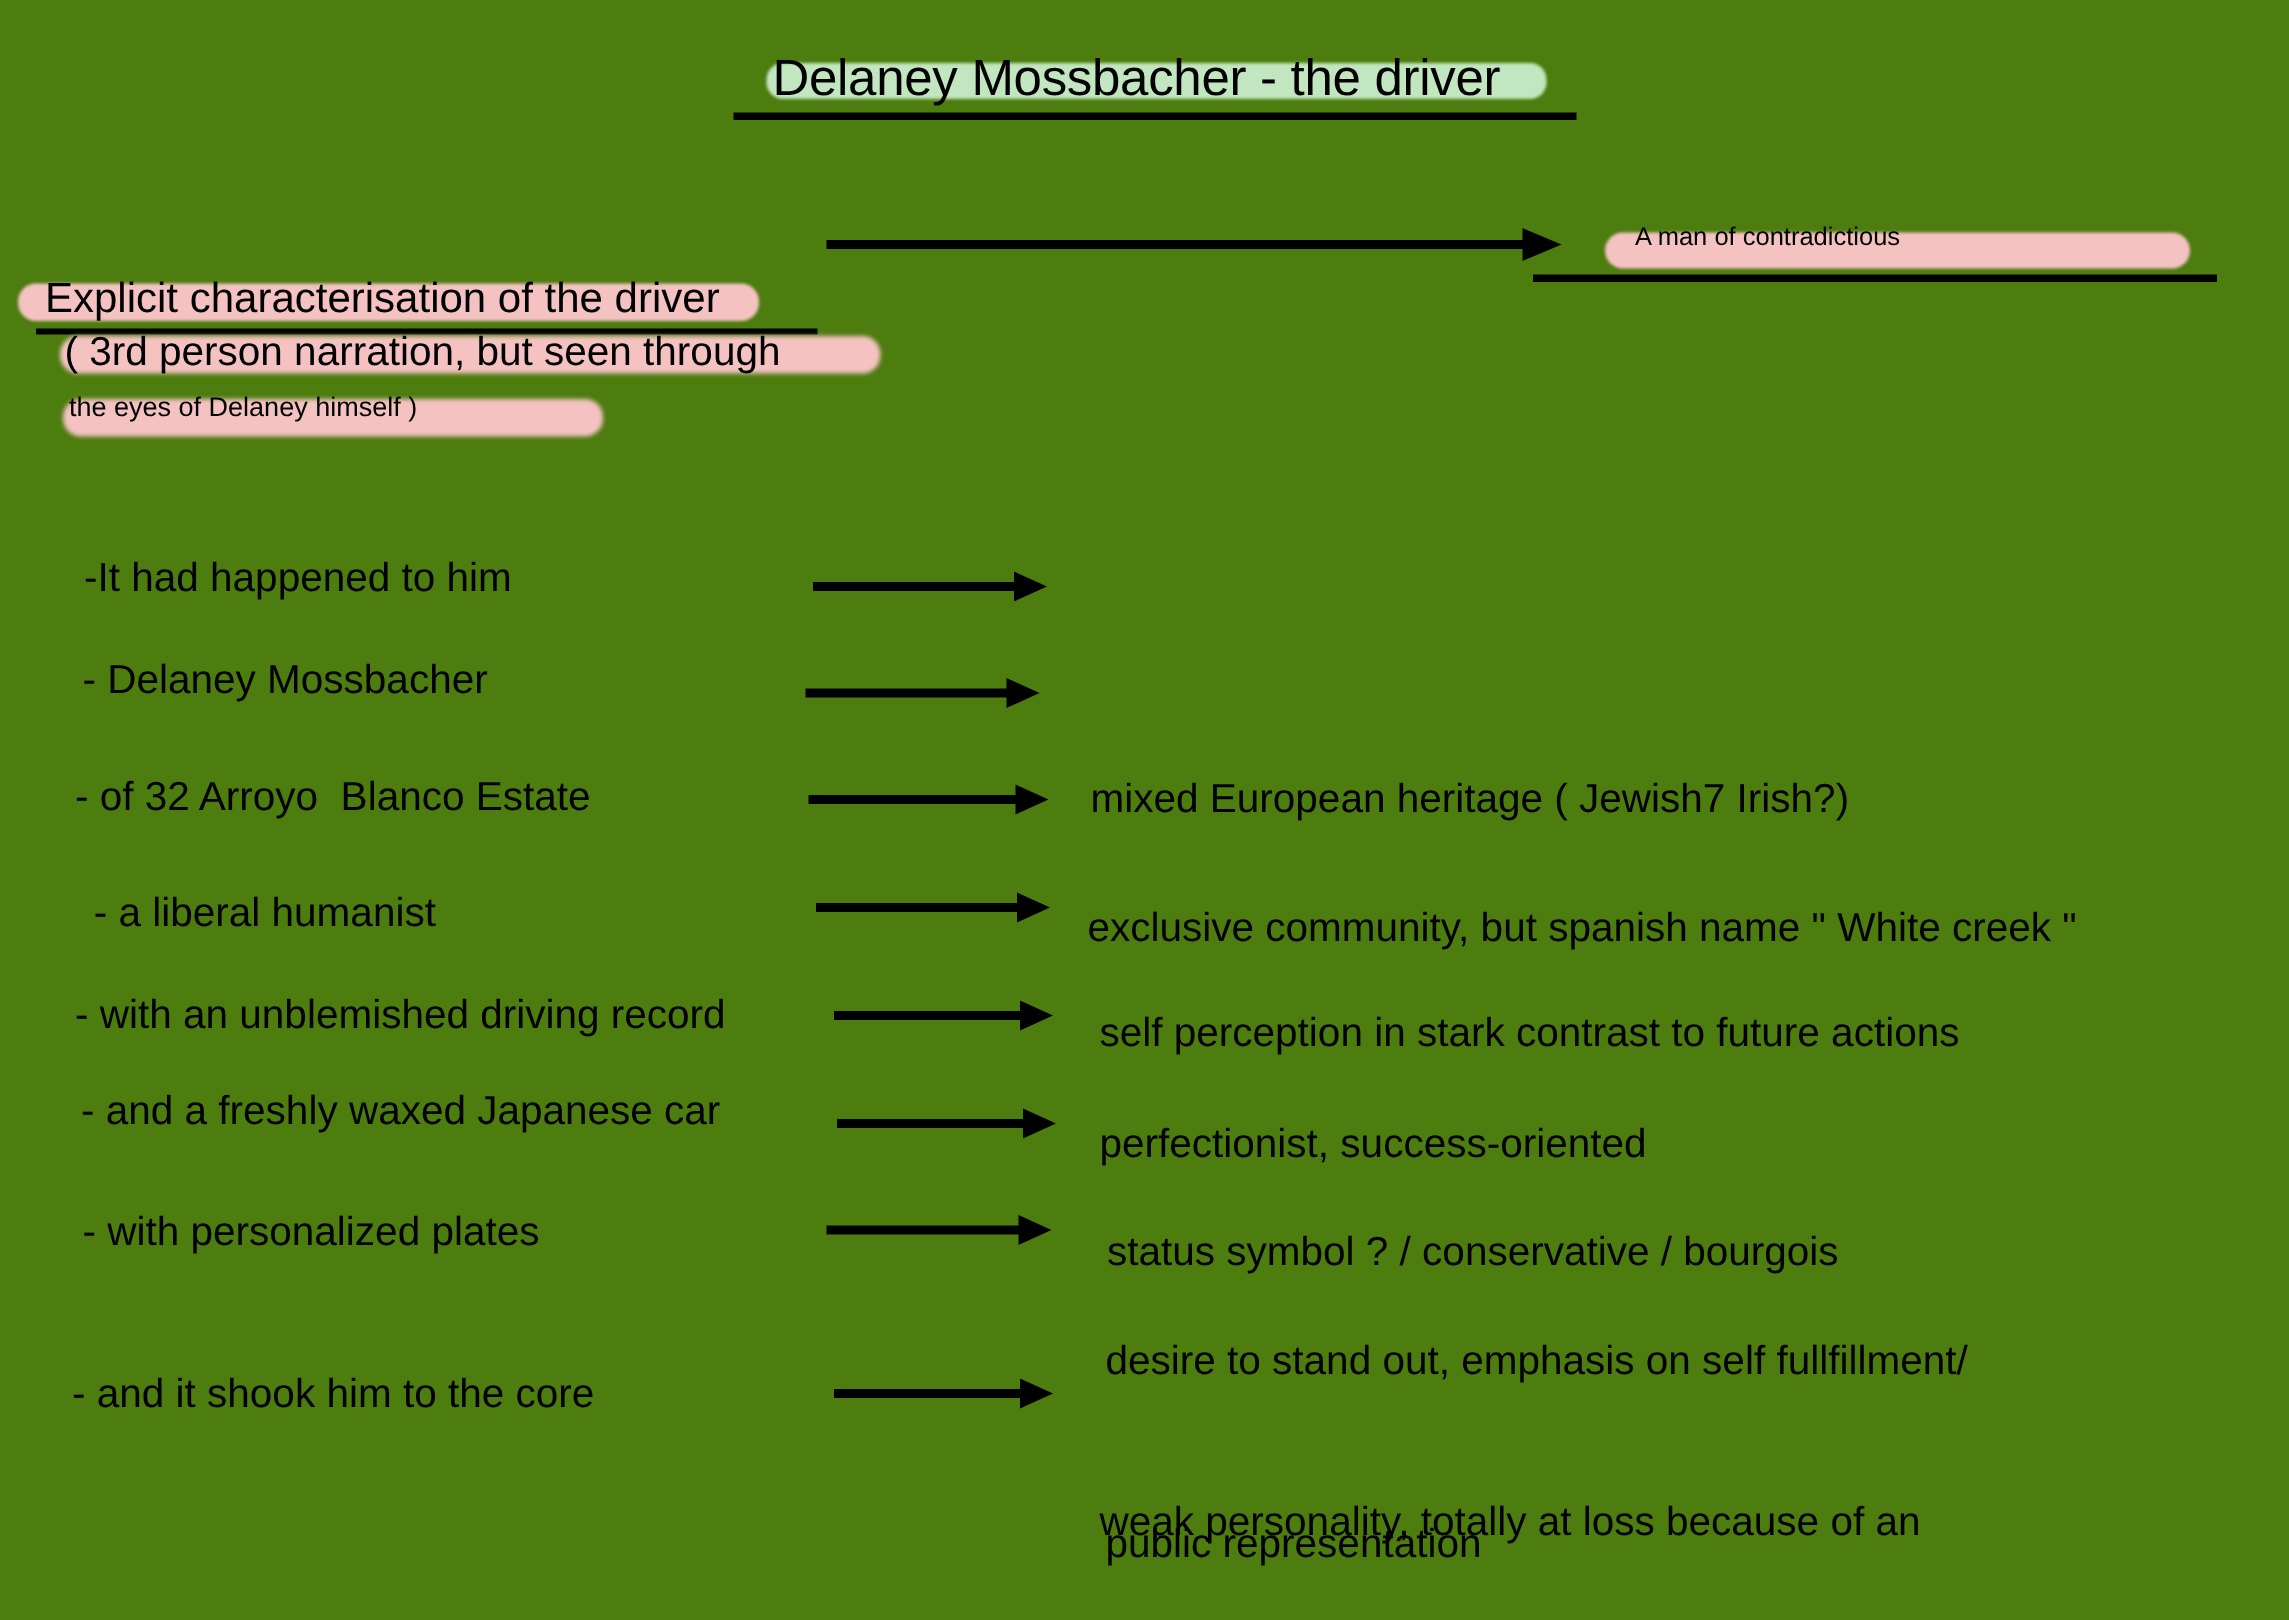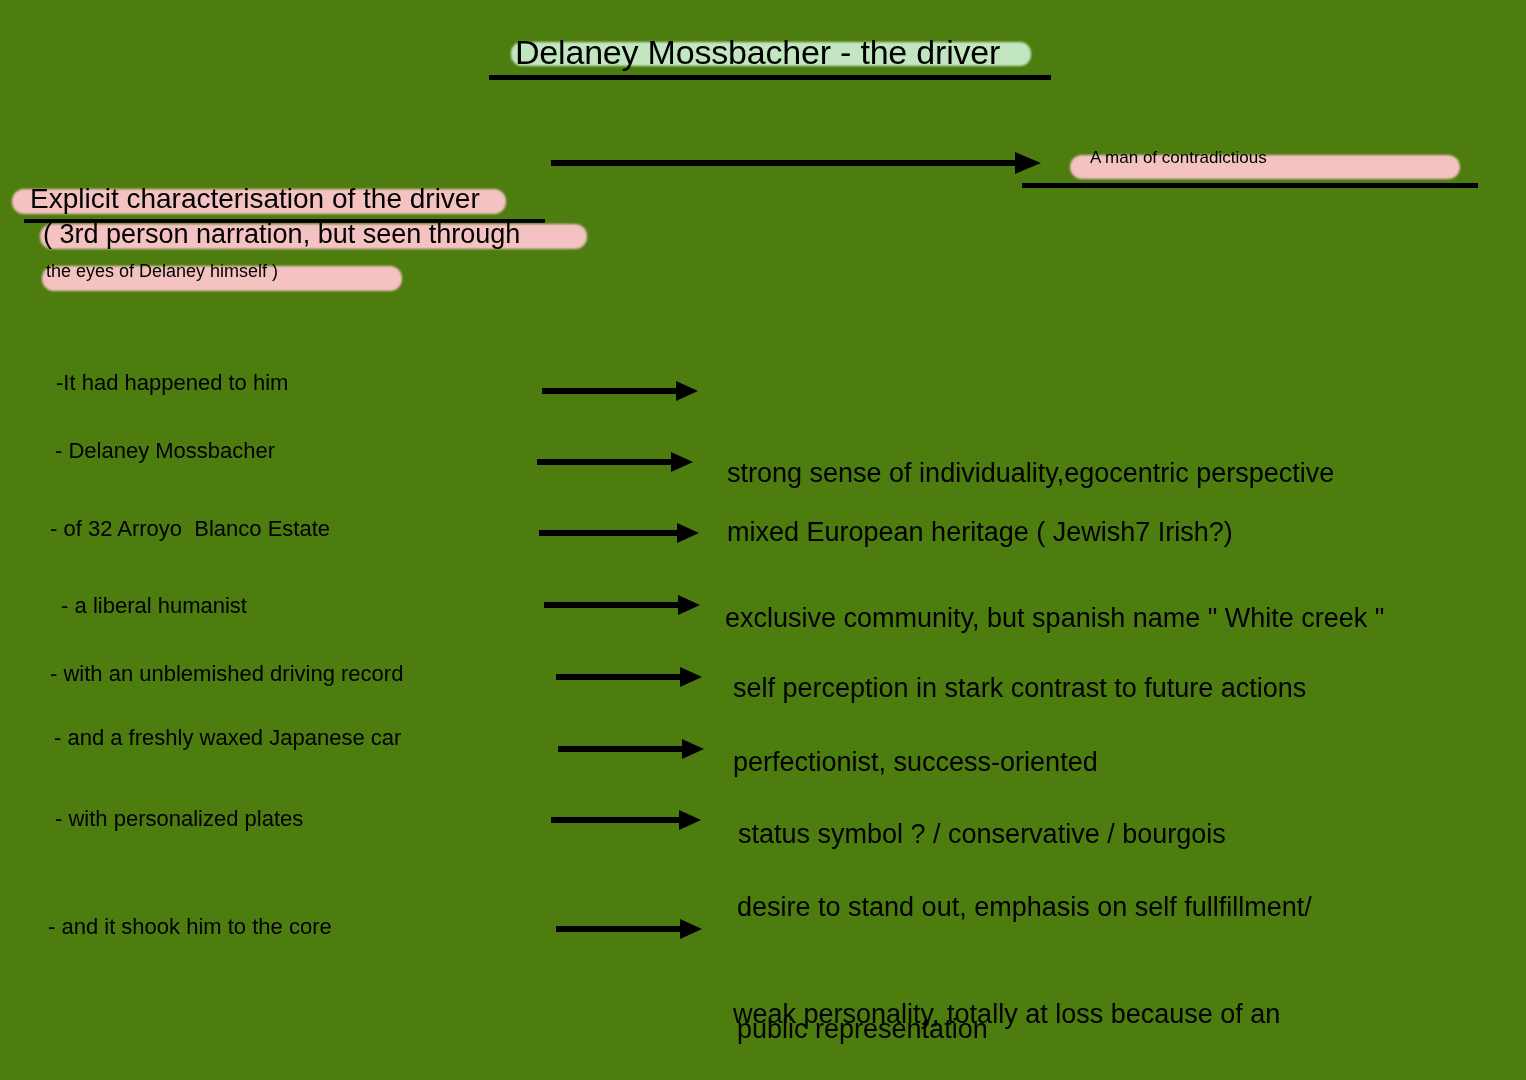--- a/index.html
+++ b/index.html
@@ -162,21 +162,21 @@
     position: absolute;
     left: 8px;
     top: 42px;
     font-size: 18px;
     white-space: pre;
   }
 
   
   .row-left {
     position: absolute;
-    font-size: 22px;
+    font-size: 27px;
     white-space: pre;
   }
   .row-right {
     position: absolute;
     font-size: 27px;
     white-space: pre;
     line-height: 1.5;
   }
 
   
@@ -242,23 +242,20 @@
     <div class="note-hl2"></div>
     <div class="note-l1">( 3rd person narration, but seen through</div>
     <div class="note-l2">the eyes of Delaney himself )</div>
   </div>
 
   <div class="row-left" style="left:56px; top:370px;">-It had happened to him</div>
   <div class="arrow" style="left:542px; top:381px; width:156px;">
     <div class="shaft" style="width:136px;"></div>
     <div class="head" style="left:134px;"></div>
   </div>
-  <div class="row-right" style="left:727px; top:372px;">
-    <div>strong sense of individuality,egocentric perspective</div>
-  </div>
 
   <div class="row-left" style="left:55px; top:438px;">- Delaney Mossbacher</div>
   <div class="arrow" style="left:537px; top:452px; width:156px;">
     <div class="shaft" style="width:136px;"></div>
     <div class="head" style="left:134px;"></div>
   </div>
   <div class="row-right" style="left:727px; top:431px;">
     <div>mixed European heritage ( Jewish7 Irish?)</div>
   </div>
 

